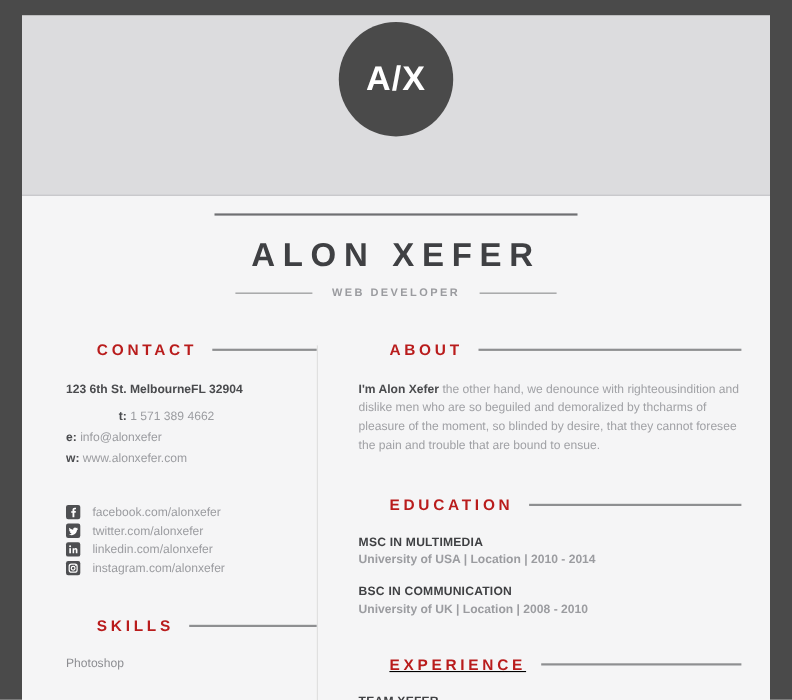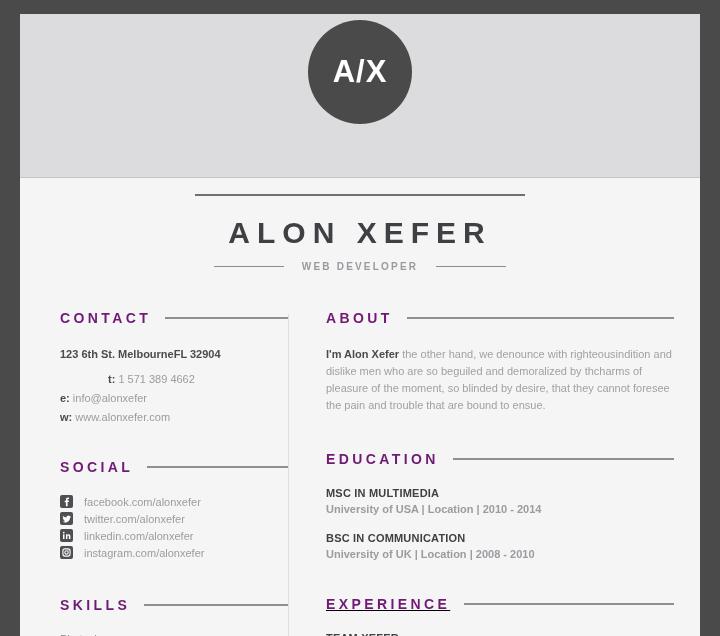--- a/index.html
+++ b/index.html
@@ -60,22 +60,23 @@
   .columns{display:flex;margin-top:38px;position:relative;}
   .col-left{width:268px;padding-left:40px;box-sizing:border-box;flex:none;}
   .col-divider{
     width:1px;background:#dedede;margin-top:4px;align-self:stretch;flex:none;
   }
   .col-right{flex:1;padding-left:37px;padding-right:26px;box-sizing:border-box;}
 
   .sec{margin-bottom:0;}
   .sec-head{display:flex;align-items:center;gap:14px;}
   .sec-title{
-    font-size:14px;font-weight:bold;letter-spacing:3.4px;color:#701a75;
+    font-size:14px;font-weight:bold;letter-spacing:3.4px;color:#b91c1c;
     white-space:nowrap;
+    margin-left:28px;
   }
   .sec-rule{flex:1;height:2px;background:#8e8f91;}
 
   
   .addr{
     font-size:11px;font-weight:bold;color:#4a4b4e;margin-top:22px;
   }
   .contact-line{font-size:11px;color:#9b9ca0;margin-top:7px;}
   .contact-line b{color:#4a4b4e;}
   .contact-lines{margin-top:13px;}
@@ -158,24 +159,20 @@
               <span>info@alonxefer</span>
             </div>
             <div class="contact-line">
               <b>w:</b>
               <span>www.alonxefer.com</span>
             </div>
           </div>
         </div>
 
         <div class="sec sec-social">
-          <div class="sec-head">
-            <span class="sec-title">SOCIAL</span>
-            <span class="sec-rule"></span>
-          </div>
           <div class="social-list">
 
             <div class="social-item">
               <span class="sicon">
                 <svg width="11" height="11" viewBox="0 0 11 11">
                     <path d="M6.6 10.2V6.1h1.2l.2-1.5H6.6V3.7c0-.4.1-.7.7-.7h.8V1.7c-.2 0-.7-.1-1.2-.1-1.2 0-2 .7-2 2.1v1h-1.2v1.5h1.2v4.1z" fill="#ffffff"></path>
                   </svg>
               </span>
               <span class="social-text">facebook.com/alonxefer</span>
             </div>

